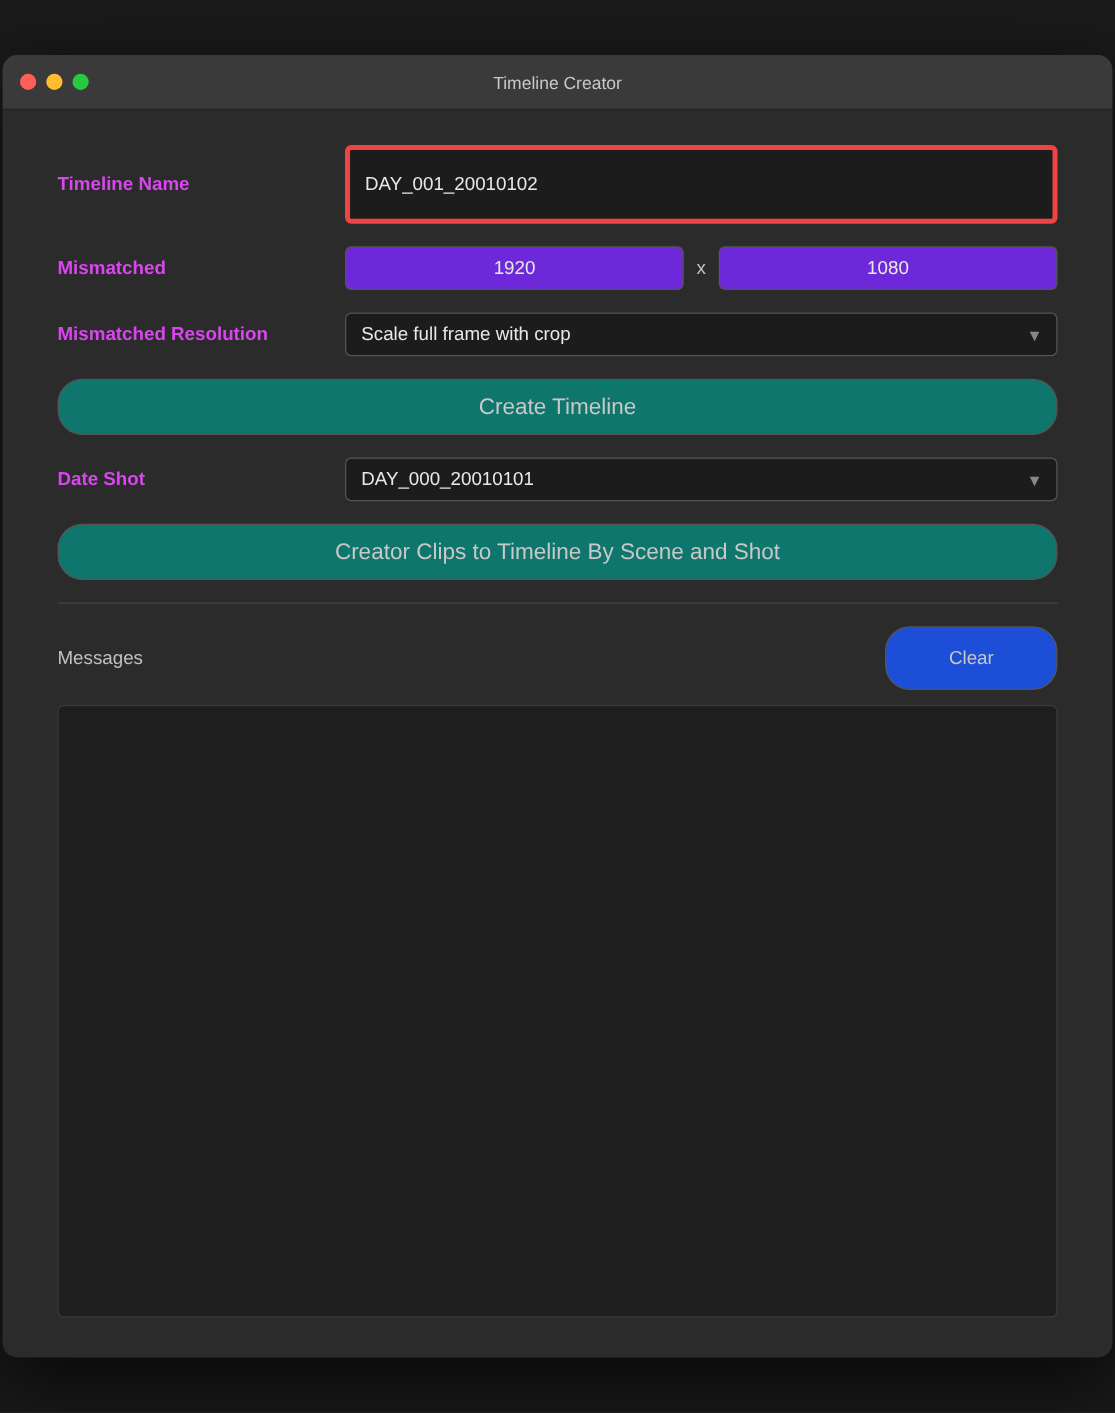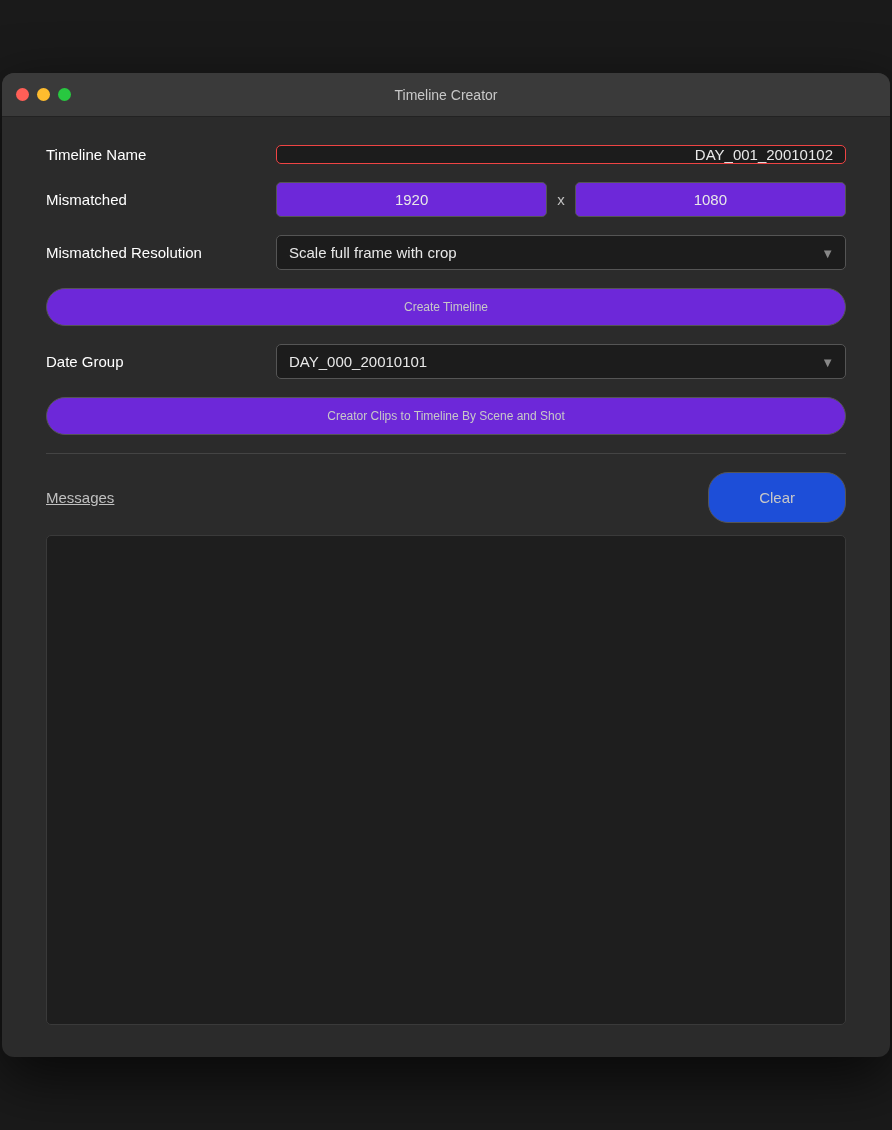--- a/index.html
+++ b/index.html
@@ -73,36 +73,36 @@
       padding: 28px 44px 32px 44px;
     }
 
     .form-row {
       display: flex;
       align-items: center;
       margin-bottom: 18px;
     }
 
     .form-label {
-      color: #ffffff;
+      color: #d946ef;
       font-size: 15px;
       width: 230px;
       flex-shrink: 0;
+      font-weight: bold;
     }
 
     .form-input {
       flex: 1;
       background: #1c1c1c;
-      border: 1px solid #ef4444;
+      border: 4px solid #ef4444;
       border-radius: 5px;
       color: #e8e8e8;
       font-size: 15px;
-      padding: 0 12px;
+      padding: 19px 12px;
       outline: none;
-      text-align: right;
     }
 
     .resolution-row {
       display: flex;
       align-items: center;
       gap: 10px;
       flex: 1;
     }
 
     .resolution-input {
@@ -146,25 +146,25 @@
       top: 50%;
       transform: translateY(-50%);
       color: #888;
       pointer-events: none;
       font-size: 13px;
     }
 
     .btn {
       display: block;
       width: 100%;
-      background: #6d28d9;
+      background: #0f766e;
       border: 1px solid #555;
       border-radius: 20px;
       color: #c8c8c8;
-      font-size: 12px;
+      font-size: 18px;
       padding: 11px 20px;
       cursor: pointer;
       text-align: center;
       margin-bottom: 18px;
       transition: background 0.15s;
     }
 
     .divider {
       border: none;
       border-top: 1px solid #444;
@@ -174,21 +174,20 @@
     .messages-header {
       display: flex;
       align-items: center;
       justify-content: space-between;
       margin-bottom: 12px;
     }
 
     .messages-label {
       color: #c0c0c0;
       font-size: 15px;
-      text-decoration: underline;
     }
 
     .clear-btn {
       background: #1d4ed8;
       border: 1px solid #555;
       border-radius: 20px;
       color: #c8c8c8;
       font-size: 15px;
       padding: 16px 50px;
       cursor: pointer;
@@ -242,21 +241,21 @@
           <option>Stretch to fit</option>
           <option>Center crop with no resizing</option>
         </select>
         <span class="select-arrow">▼</span>
       </div>
     </div>
 
     <button class="btn">Create Timeline</button>
 
     <div class="form-row">
-      <label class="form-label">Date Group</label>
+      <label class="form-label">Date Shot</label>
       <div class="select-wrapper">
         <select class="form-select">
           <option>DAY_000_20010101</option>
           <option>DAY_001_20010102</option>
         </select>
         <span class="select-arrow">▼</span>
       </div>
     </div>
 
     <button class="btn">Creator Clips to Timeline By Scene and Shot</button>

